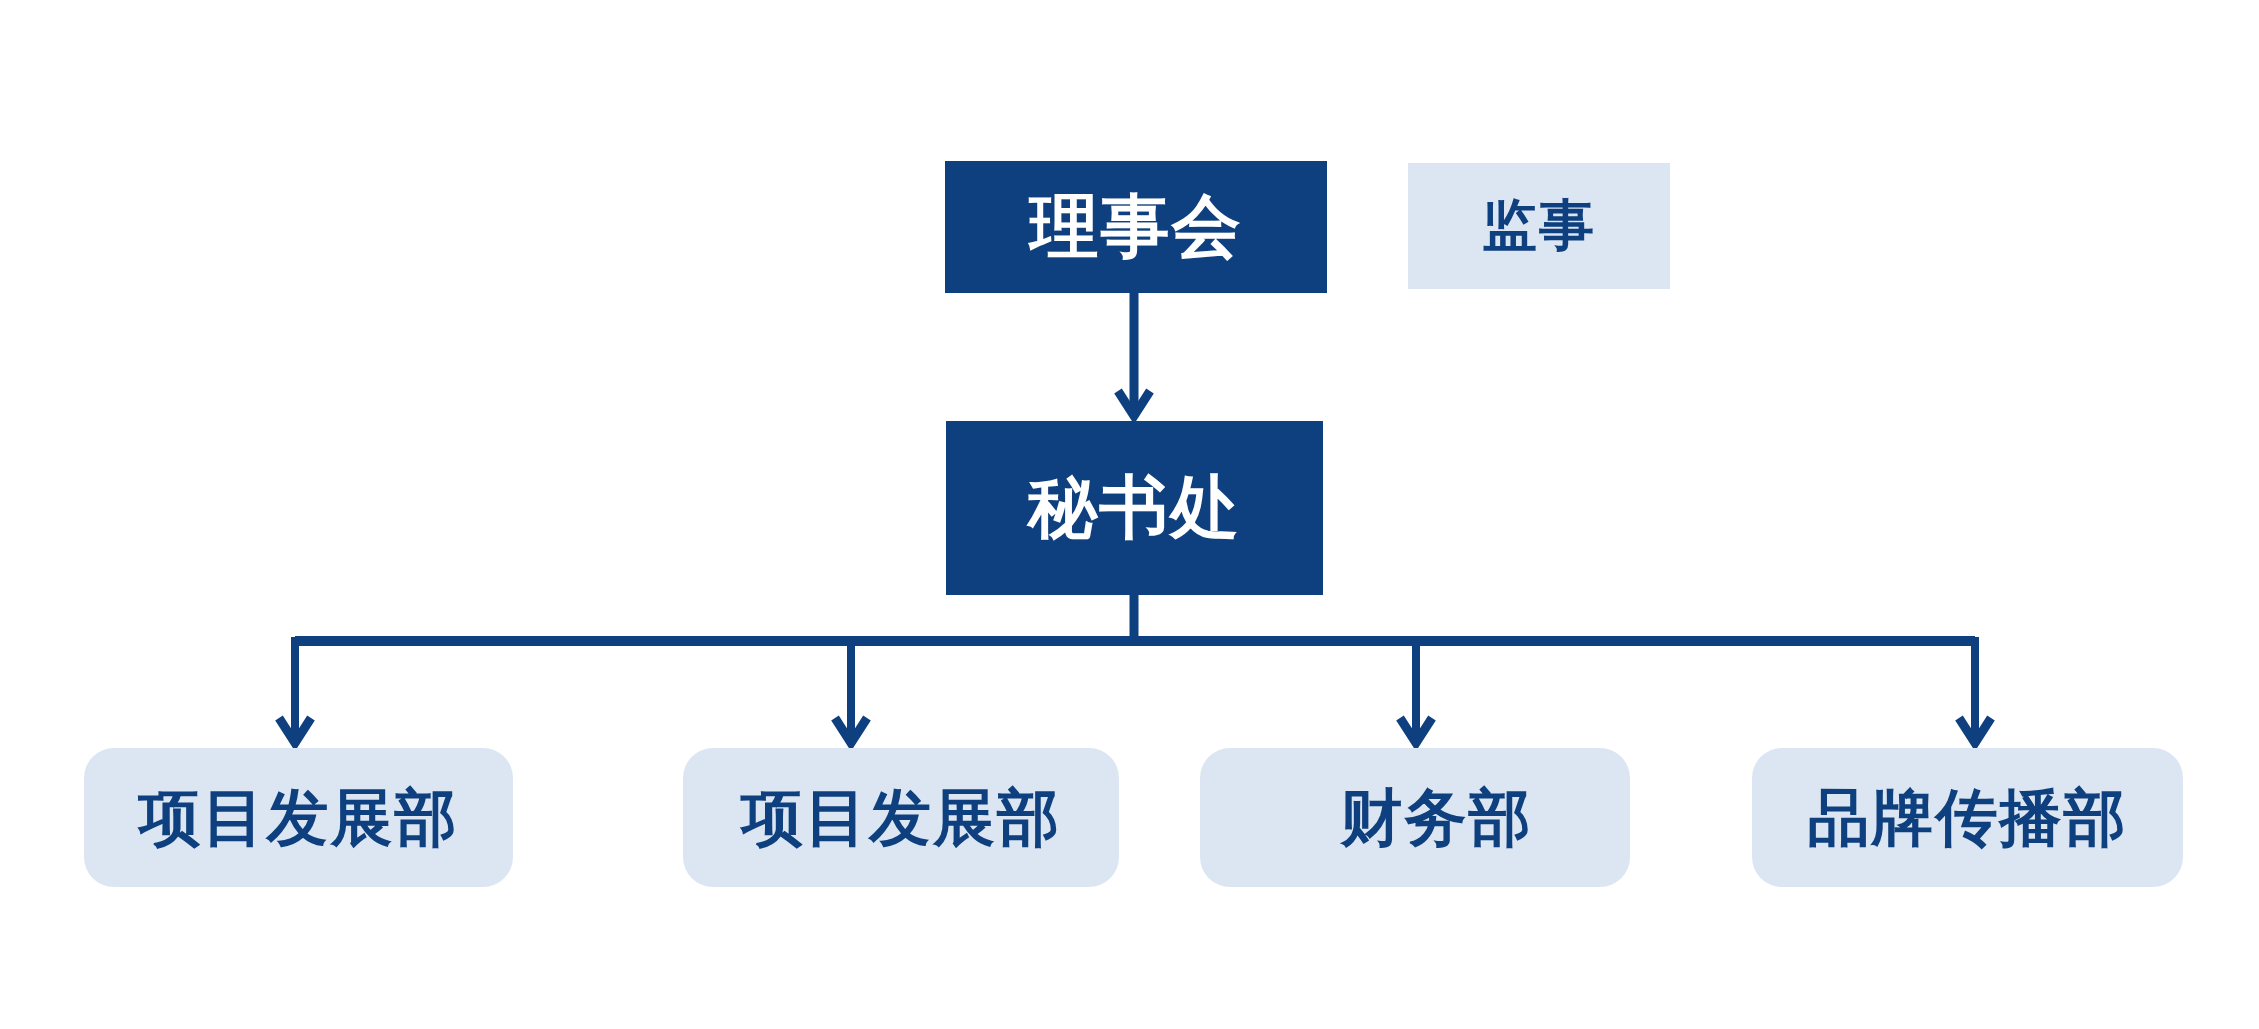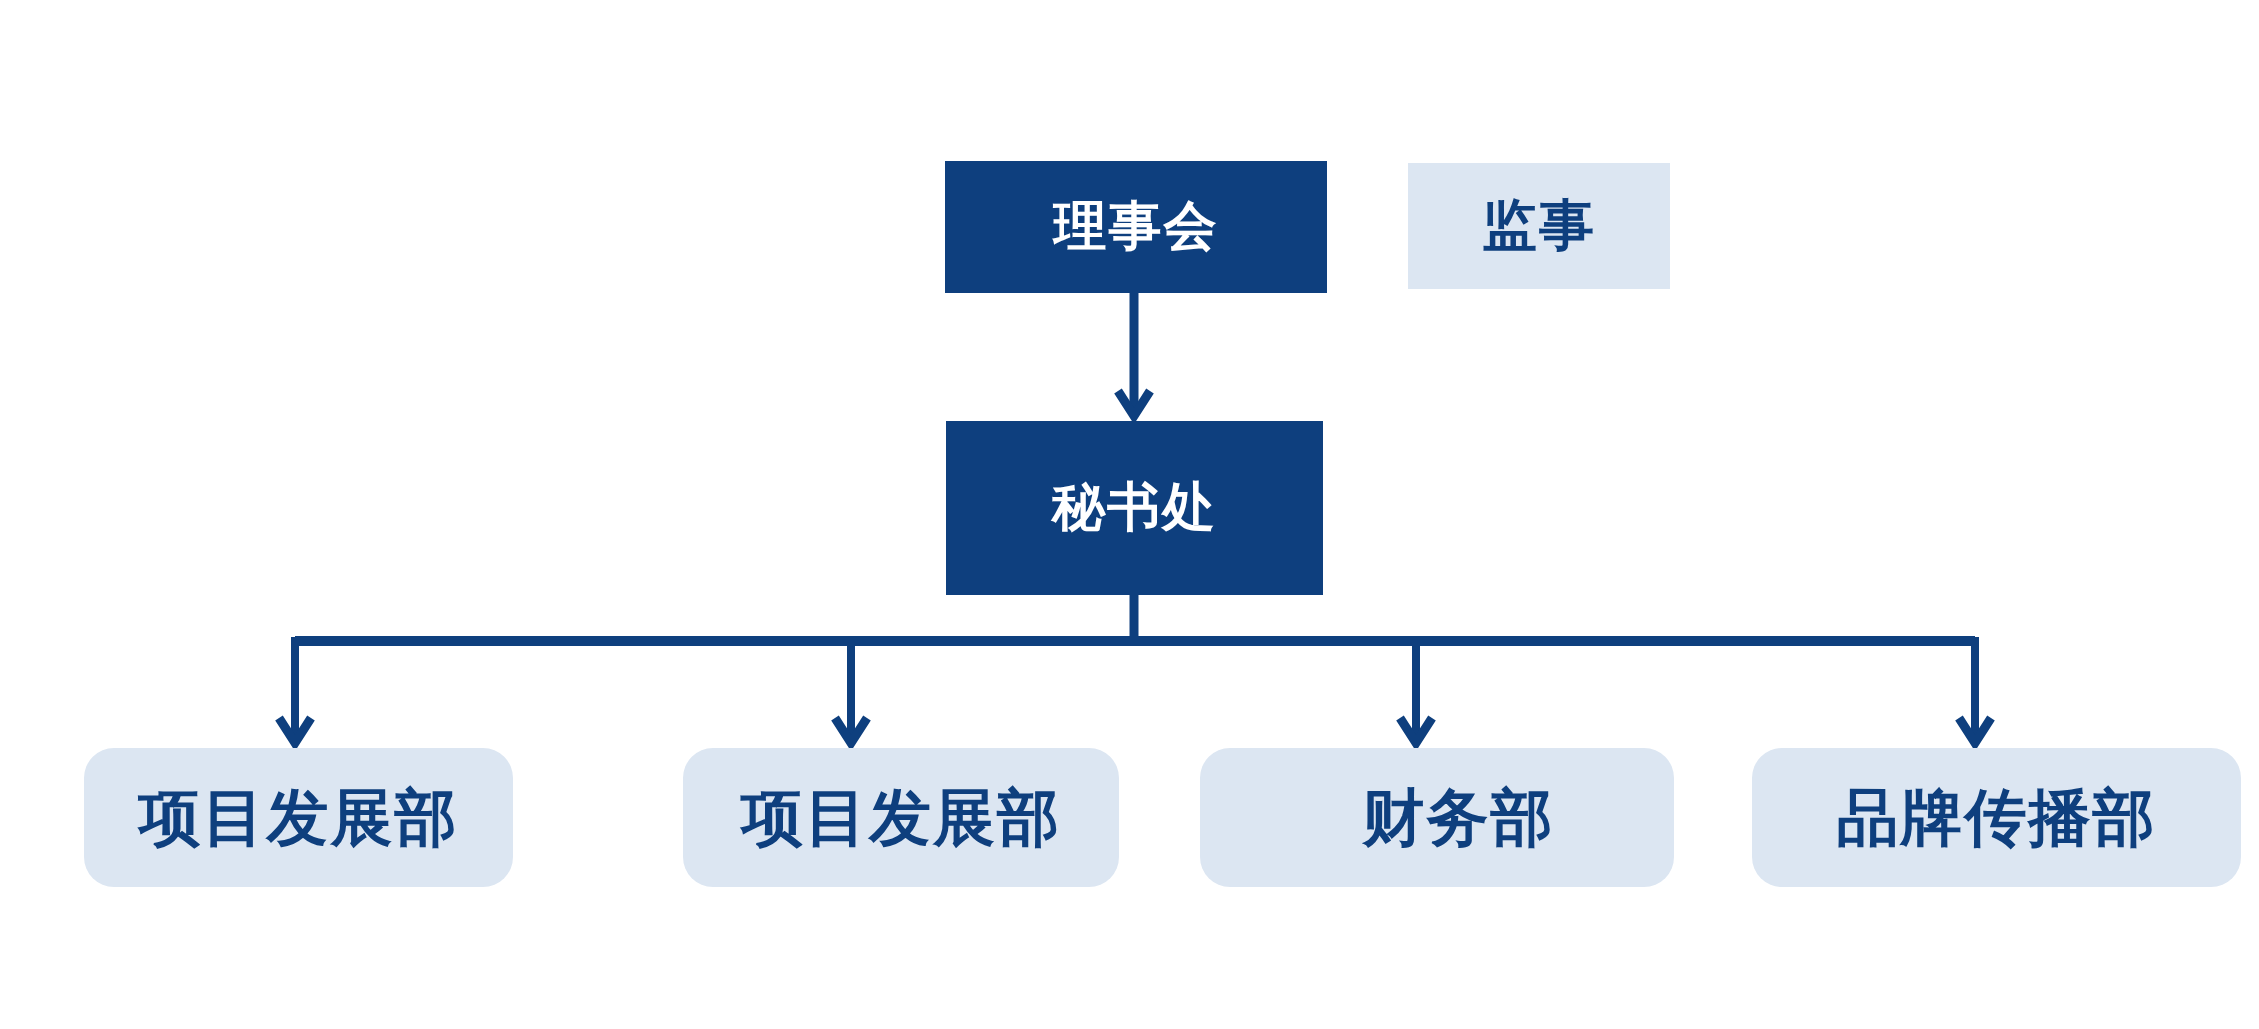--- a/index.html
+++ b/index.html
@@ -27,42 +27,42 @@
     display: flex;
     align-items: center;
     justify-content: center;
     font-weight: bold;
     letter-spacing: 2px;
     white-space: nowrap;
   }
   .node.primary {
     background: var(--navy);
     color: var(--text-on-dark);
-    font-size: 53px;
+    font-size: 69px;
   }
   .node.secondary {
     background: var(--light-blue);
     color: var(--navy);
   }
   
   .node.board        { left: 945px;  top: 161px; width: 382px; height: 132px; }
   .node.supervisor   { left: 1408px; top: 163px; width: 262px; height: 126px; font-size: 55px; }
   
   .node.secretariat  { left: 946px;  top: 421px; width: 377px; height: 174px; }
   
   .node.dept {
     top: 748px;
     height: 139px;
     border-radius: 30px;
     font-size: 62px;
   }
   .node.general-office        { left: 84px;   width: 429px; }
   .node.project-development   { left: 636px;  width: 436px; margin-left: 47px; }
-  .node.finance               { left: 1200px; width: 474px; padding-left: 43px; }
-  .node.brand-communication   { left: 1752px; width: 489px; }
+  .node.finance               { left: 1200px; width: 430px; padding-left: 43px; }
+  .node.brand-communication   { left: 1752px; width: 431px; }
 
   svg.connectors {
     position: absolute;
     left: 0; top: 0;
     width: 2259px;
     height: 1029px;
     pointer-events: none;
   }
   svg.connectors .stroke {
     stroke: var(--navy);

